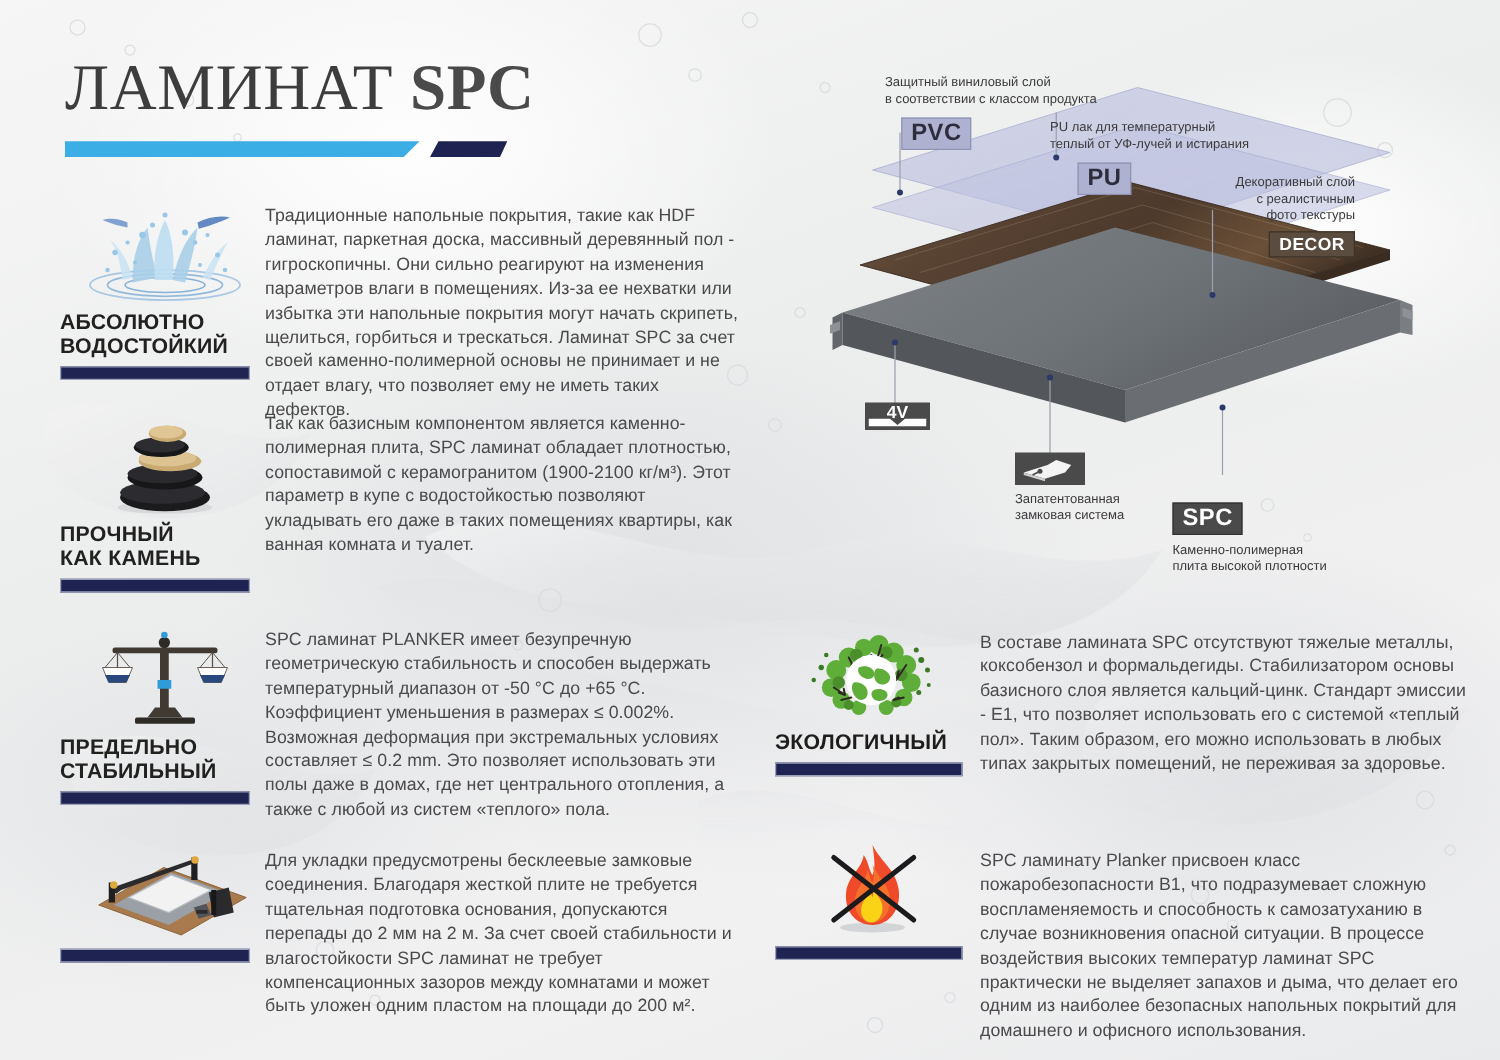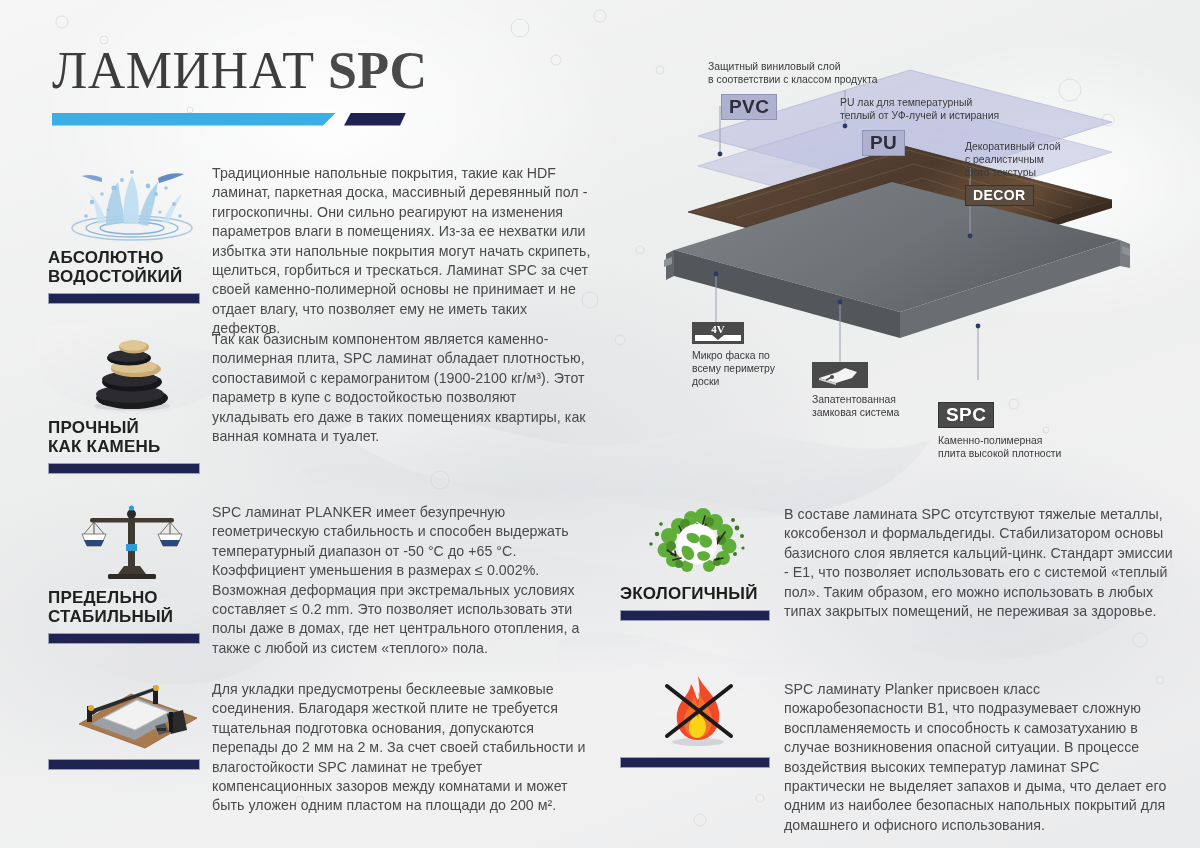--- a/index.html
+++ b/index.html
@@ -324,38 +324,33 @@
       <div>в соответствии с классом продукта</div>
       <div style="margin-top:8px;padding-left:13px;"><span class="badge badge-pvc">PVC</span></div>
     </div>
 
     <div class="callout" style="left:180px; top:46px; width:200px;">
       <div>PU лак для температурный</div>
       <div>теплый от УФ-лучей и истирания</div>
       <div style="margin-top:8px; padding-left:22px;"><span class="badge badge-pu">PU</span></div>
     </div>
 
-    <div class="callout" style="left:305px; top:90px; width:140px;">
+    <div class="callout" style="left:284px; top:90px; width:140px;text-align:right;">
       <div>Декоративный слой</div>
       <div>с реалистичным</div>
       <div>фото текстуры</div>
       <div style="margin-top:6px;"><span class="badge badge-decor">DECOR</span></div>
     </div>
 
     <div class="callout" style="left:32px; top:272px; width:110px;">
       <div style="width:52px;height:22px;background:#4a4a4a;position:relative;">
-        <span style="position:absolute;left:0;right:0;top:2px;text-align:center;color:#fff;font-size:11px;font-weight:700;line-height:11px;font-family:Liberation Serif, serif;">4V</span>
+        <span style="position:absolute;left:0;right:0;top:2px;text-align:center;color:#fff;font-size:14px;font-weight:700;line-height:11px;">4V</span>
         <svg width="52" height="9" viewBox="0 0 52 9" style="position:absolute;left:0;bottom:2px;">
           <path d="M3,2 L20,2 L26,7 L32,2 L49,2 L49,8 L3,8 Z" fill="#fff"></path>
         </svg>
-      </div>
-      <div style="margin-top:5px;">
-        <div>Микро фаска по</div>
-        <div>всему периметру</div>
-        <div>доски</div>
       </div>
     </div>
 
     <div class="callout" style="left:152px; top:312px; width:130px;">
       <div style="width:56px;height:26px;background:#4a4a4a;">
         <svg width="56" height="26" viewBox="0 0 56 26">
           <path d="M7,16 L26,10 L33,6 L45,10 L40,16 L24,21 Z" fill="#f4f4f4"></path>
           <path d="M7,16 L24,21 L24,23 L7,18 Z" fill="#cfcfcf"></path>
           <circle cx="20" cy="15" r="2" fill="#4a4a4a"></circle>
           <path d="M20,15 L14,18" stroke="#4a4a4a" stroke-width="1.4"></path>

